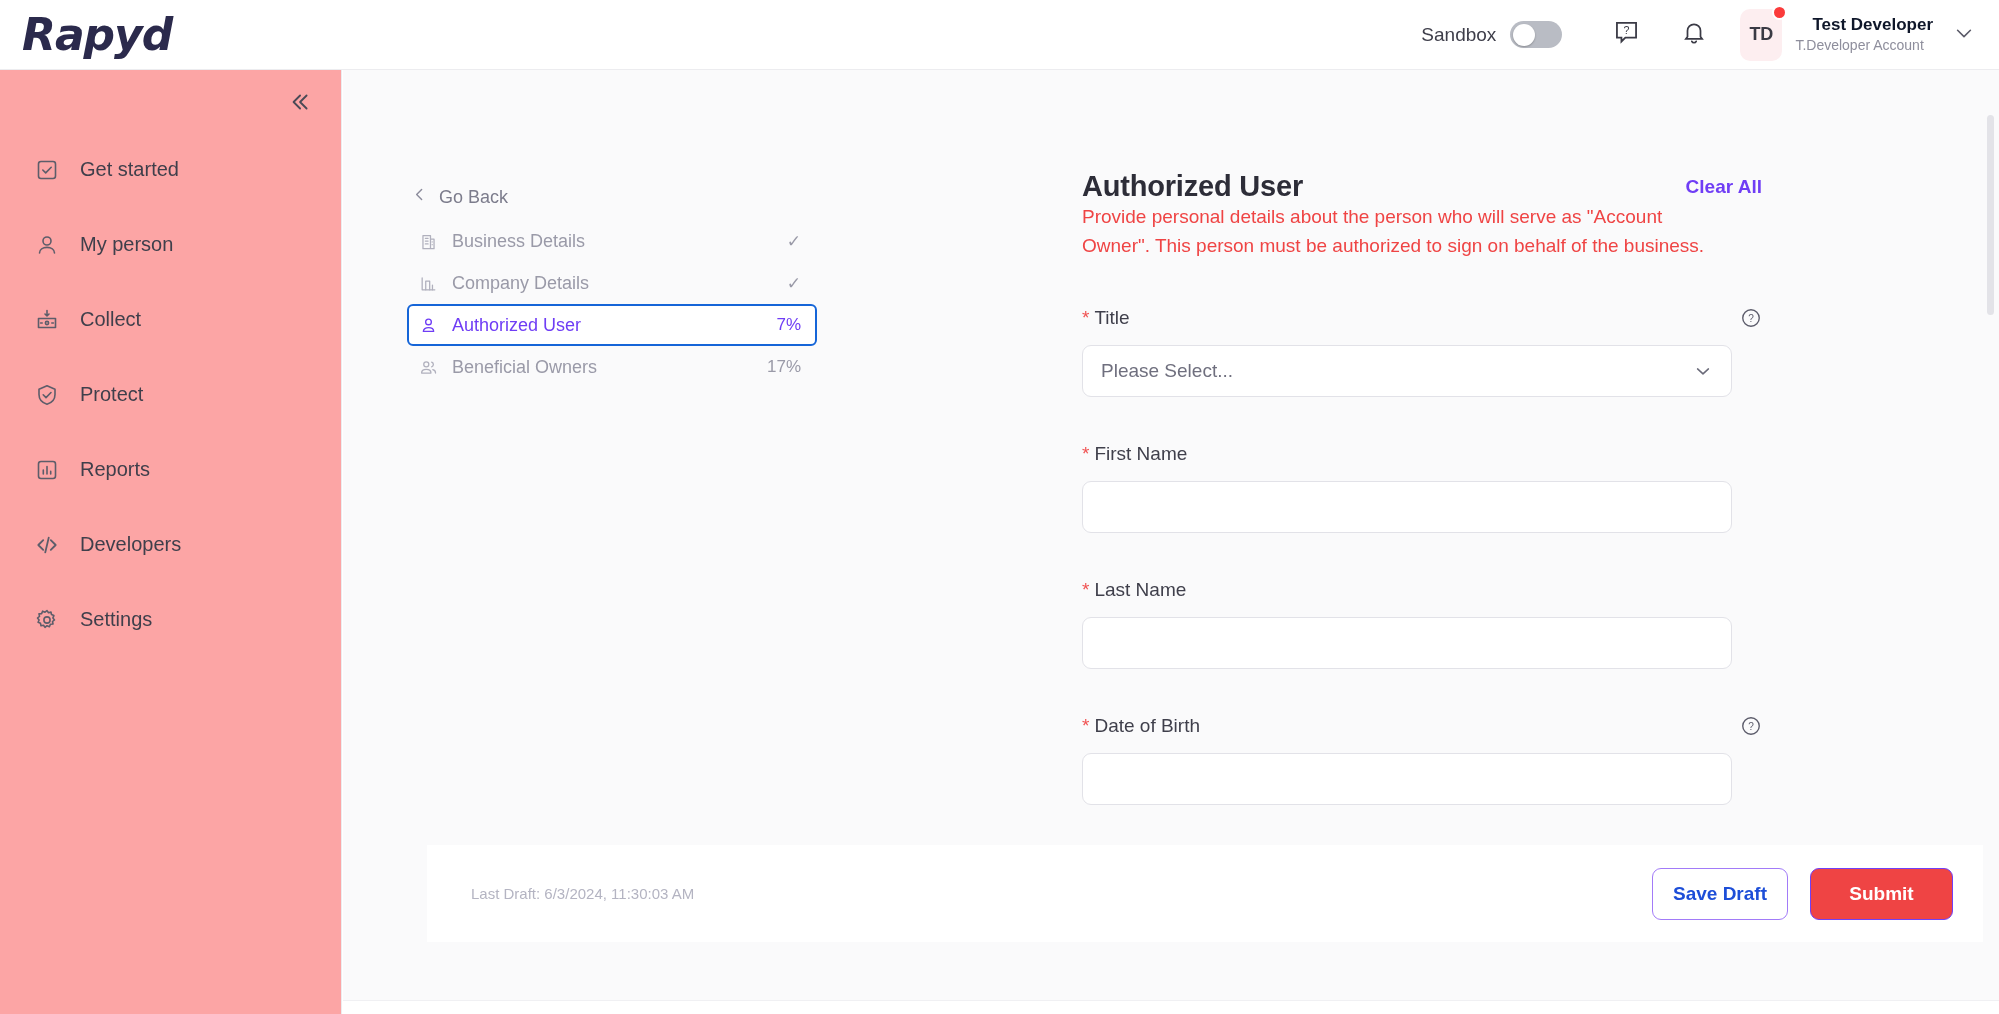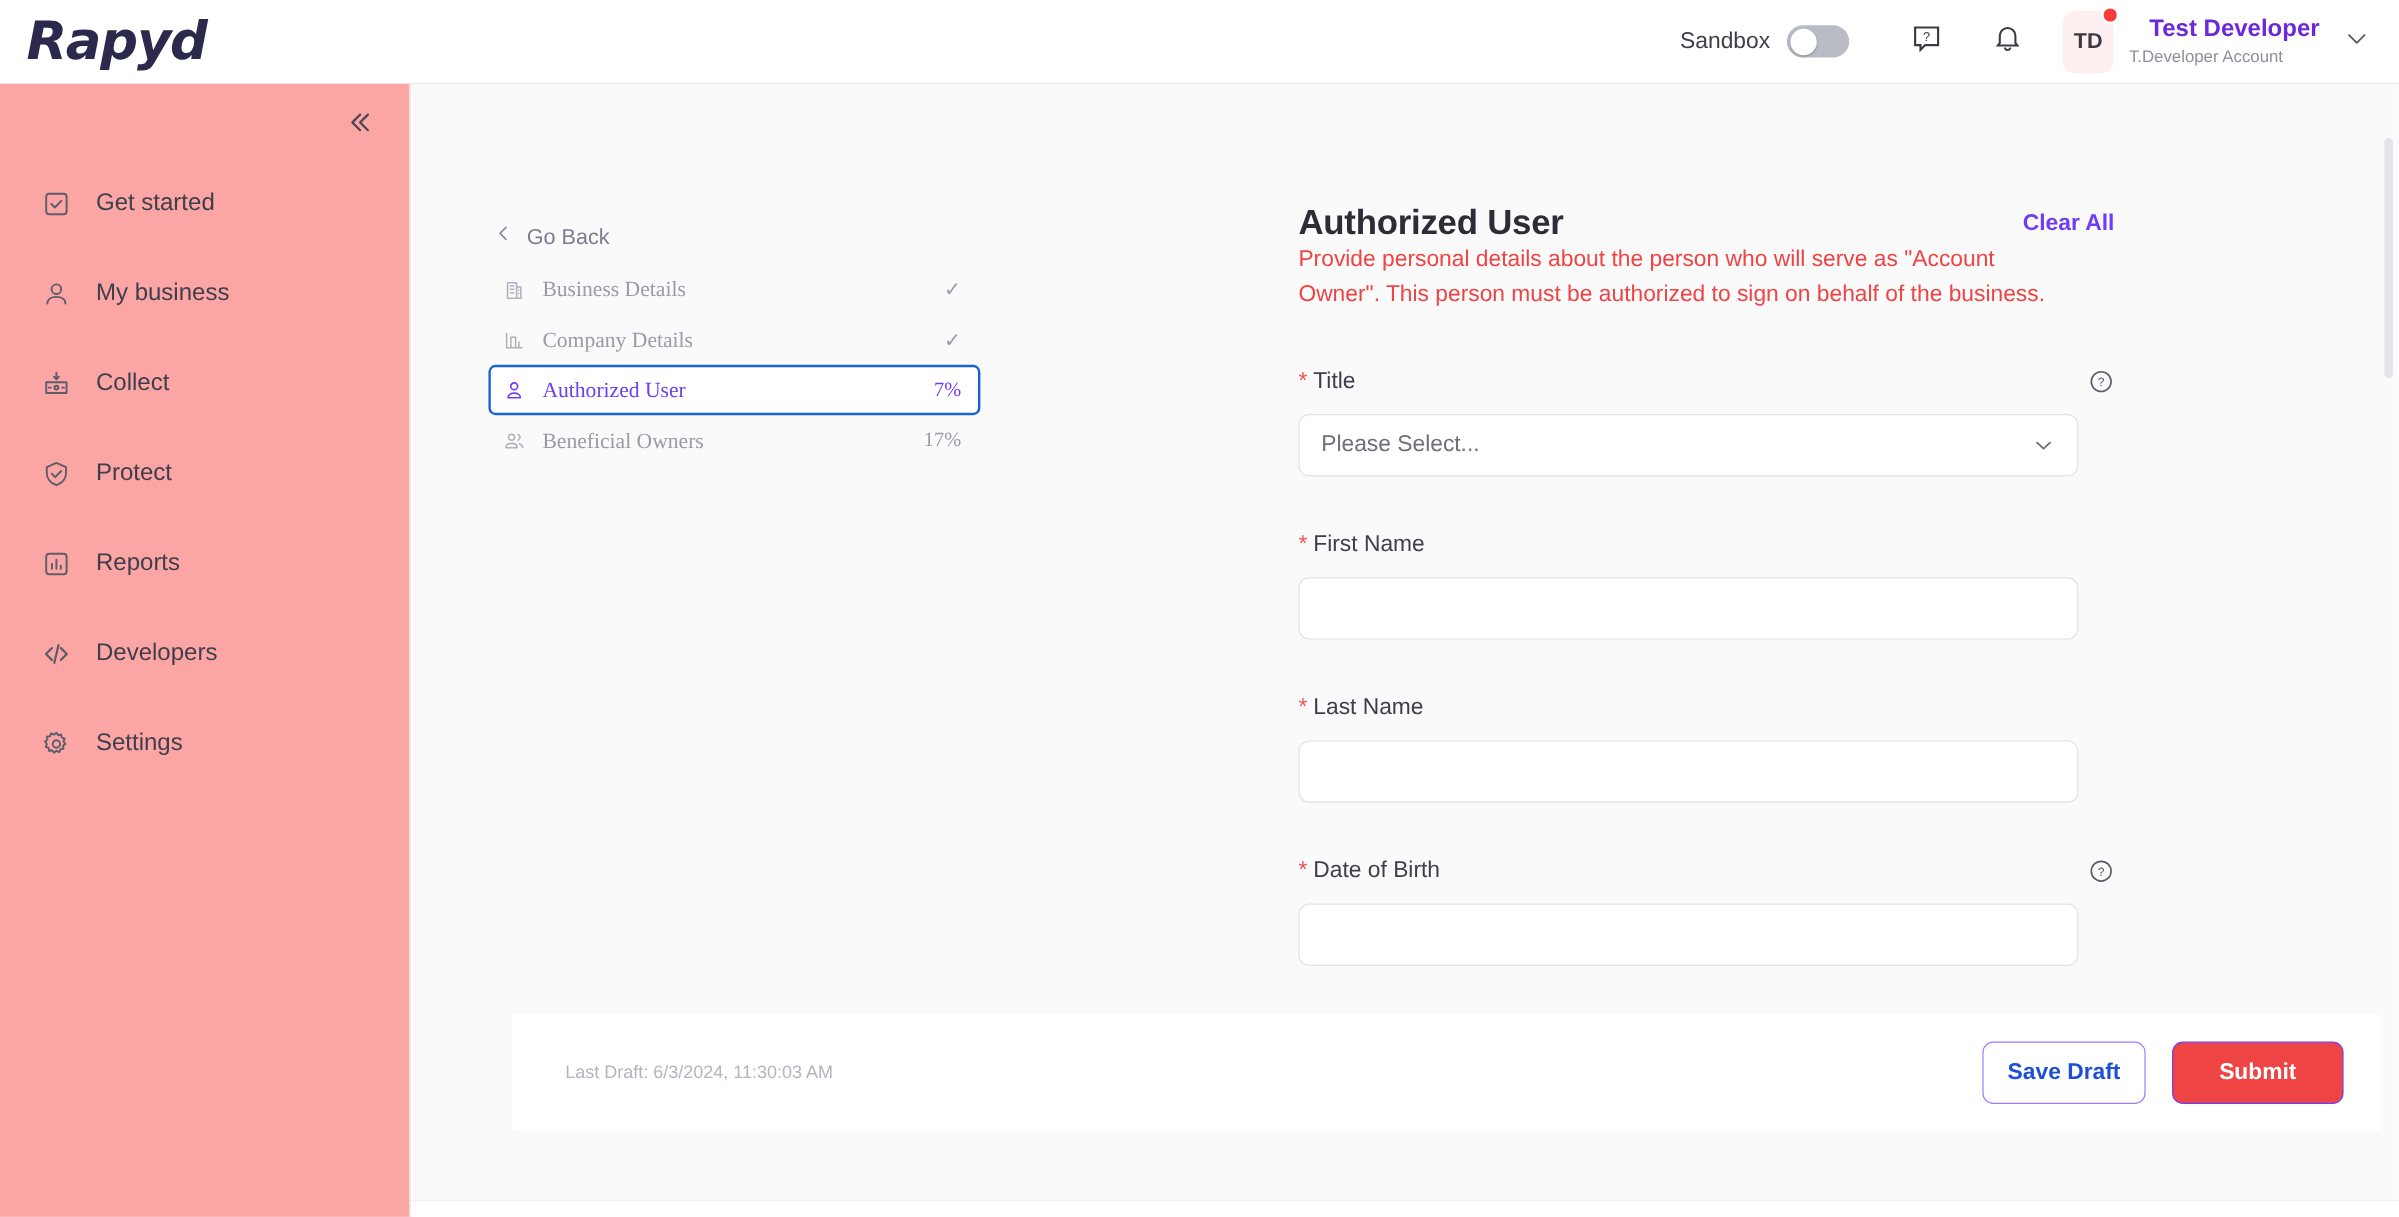--- a/index.html
+++ b/index.html
@@ -53,21 +53,21 @@
     background: #fdeef0;
     display: flex; align-items: center; justify-content: center;
     font-size: 18px; font-weight: 600; color: #3a3a44;
   }
   .avatar .dot {
     position: absolute; top: -4px; right: -5px;
     width: 15px; height: 15px; border-radius: 50%;
     background: #fb3b3b; border: 2px solid #fff;
   }
   .acct-text { margin-left: 13px; line-height: 1.25; }
-  .acct-name { font-size: 20px; font-weight: 600; color: #6d28d9; margin-left: 17px; }
+  .acct-name { font-size: 17px; font-weight: 600; color: #0f172a; margin-left: 17px; }
   .acct-sub { font-size: 14px; color: #8e8e9c; margin-top: 2px; }
   .chev-down { margin-left: 20px; cursor: pointer; }
 
   
   .sidebar {
     position: absolute; top: 70px; left: 0;
     width: 342px; height: 944px;
     background: #fca5a5;
     border-right: 1px solid #ececef;
   }
@@ -109,21 +109,20 @@
     display: flex; align-items: center; gap: 11px;
     font-size: 18px; color: #7c7c8c;
     cursor: pointer; padding-left: 4px; margin-bottom: 12px;
   }
   .step {
     display: flex; align-items: center;
     height: 42px; padding: 0 14px 0 8px;
     border: 2px solid transparent;
     border-radius: 6px;
     cursor: pointer;
-    font-family: Liberation Serif, serif;
   }
   .step.active {
     border-color: #1565d8;
     background: #ffffff;
   }
   .step .s-icon {
     width: 22px; height: 22px; margin-right: 13px;
     display: flex; align-items: center; justify-content: center; flex: 0 0 auto;
   }
   .step .s-label { font-size: 18px; color: #9a9aa8; }
@@ -278,21 +277,21 @@
       <span class="nav-label">Get started</span>
     </div>
 
     <div class="nav-item">
       <span class="nav-icon">
         <svg width="24" height="24" viewBox="0 0 24 24" fill="none" stroke="#5d5d6a" stroke-width="1.6" stroke-linecap="round" stroke-linejoin="round">
           <circle cx="12" cy="8" r="4"></circle>
           <path d="M4.5 20c0-3.6 3.4-5.6 7.5-5.6s7.5 2 7.5 5.6"></path>
         </svg>
       </span>
-      <span class="nav-label">My business</span>
+      <span class="nav-label">My person</span>
     </div>
 
     <div class="nav-item">
       <span class="nav-icon">
         <svg width="24" height="24" viewBox="0 0 24 24" fill="none" stroke="#5d5d6a" stroke-width="1.6" stroke-linecap="round" stroke-linejoin="round">
           <path d="M12 2.5v5.5m0 0l-2-2m2 2l2-2"></path>
           <path d="M3.5 10.5h17v9h-17z"></path>
           <circle cx="12" cy="15" r="1.6"></circle>
           <path d="M5.6 15h1.6M16.8 15h1.6"></path>
         </svg>

